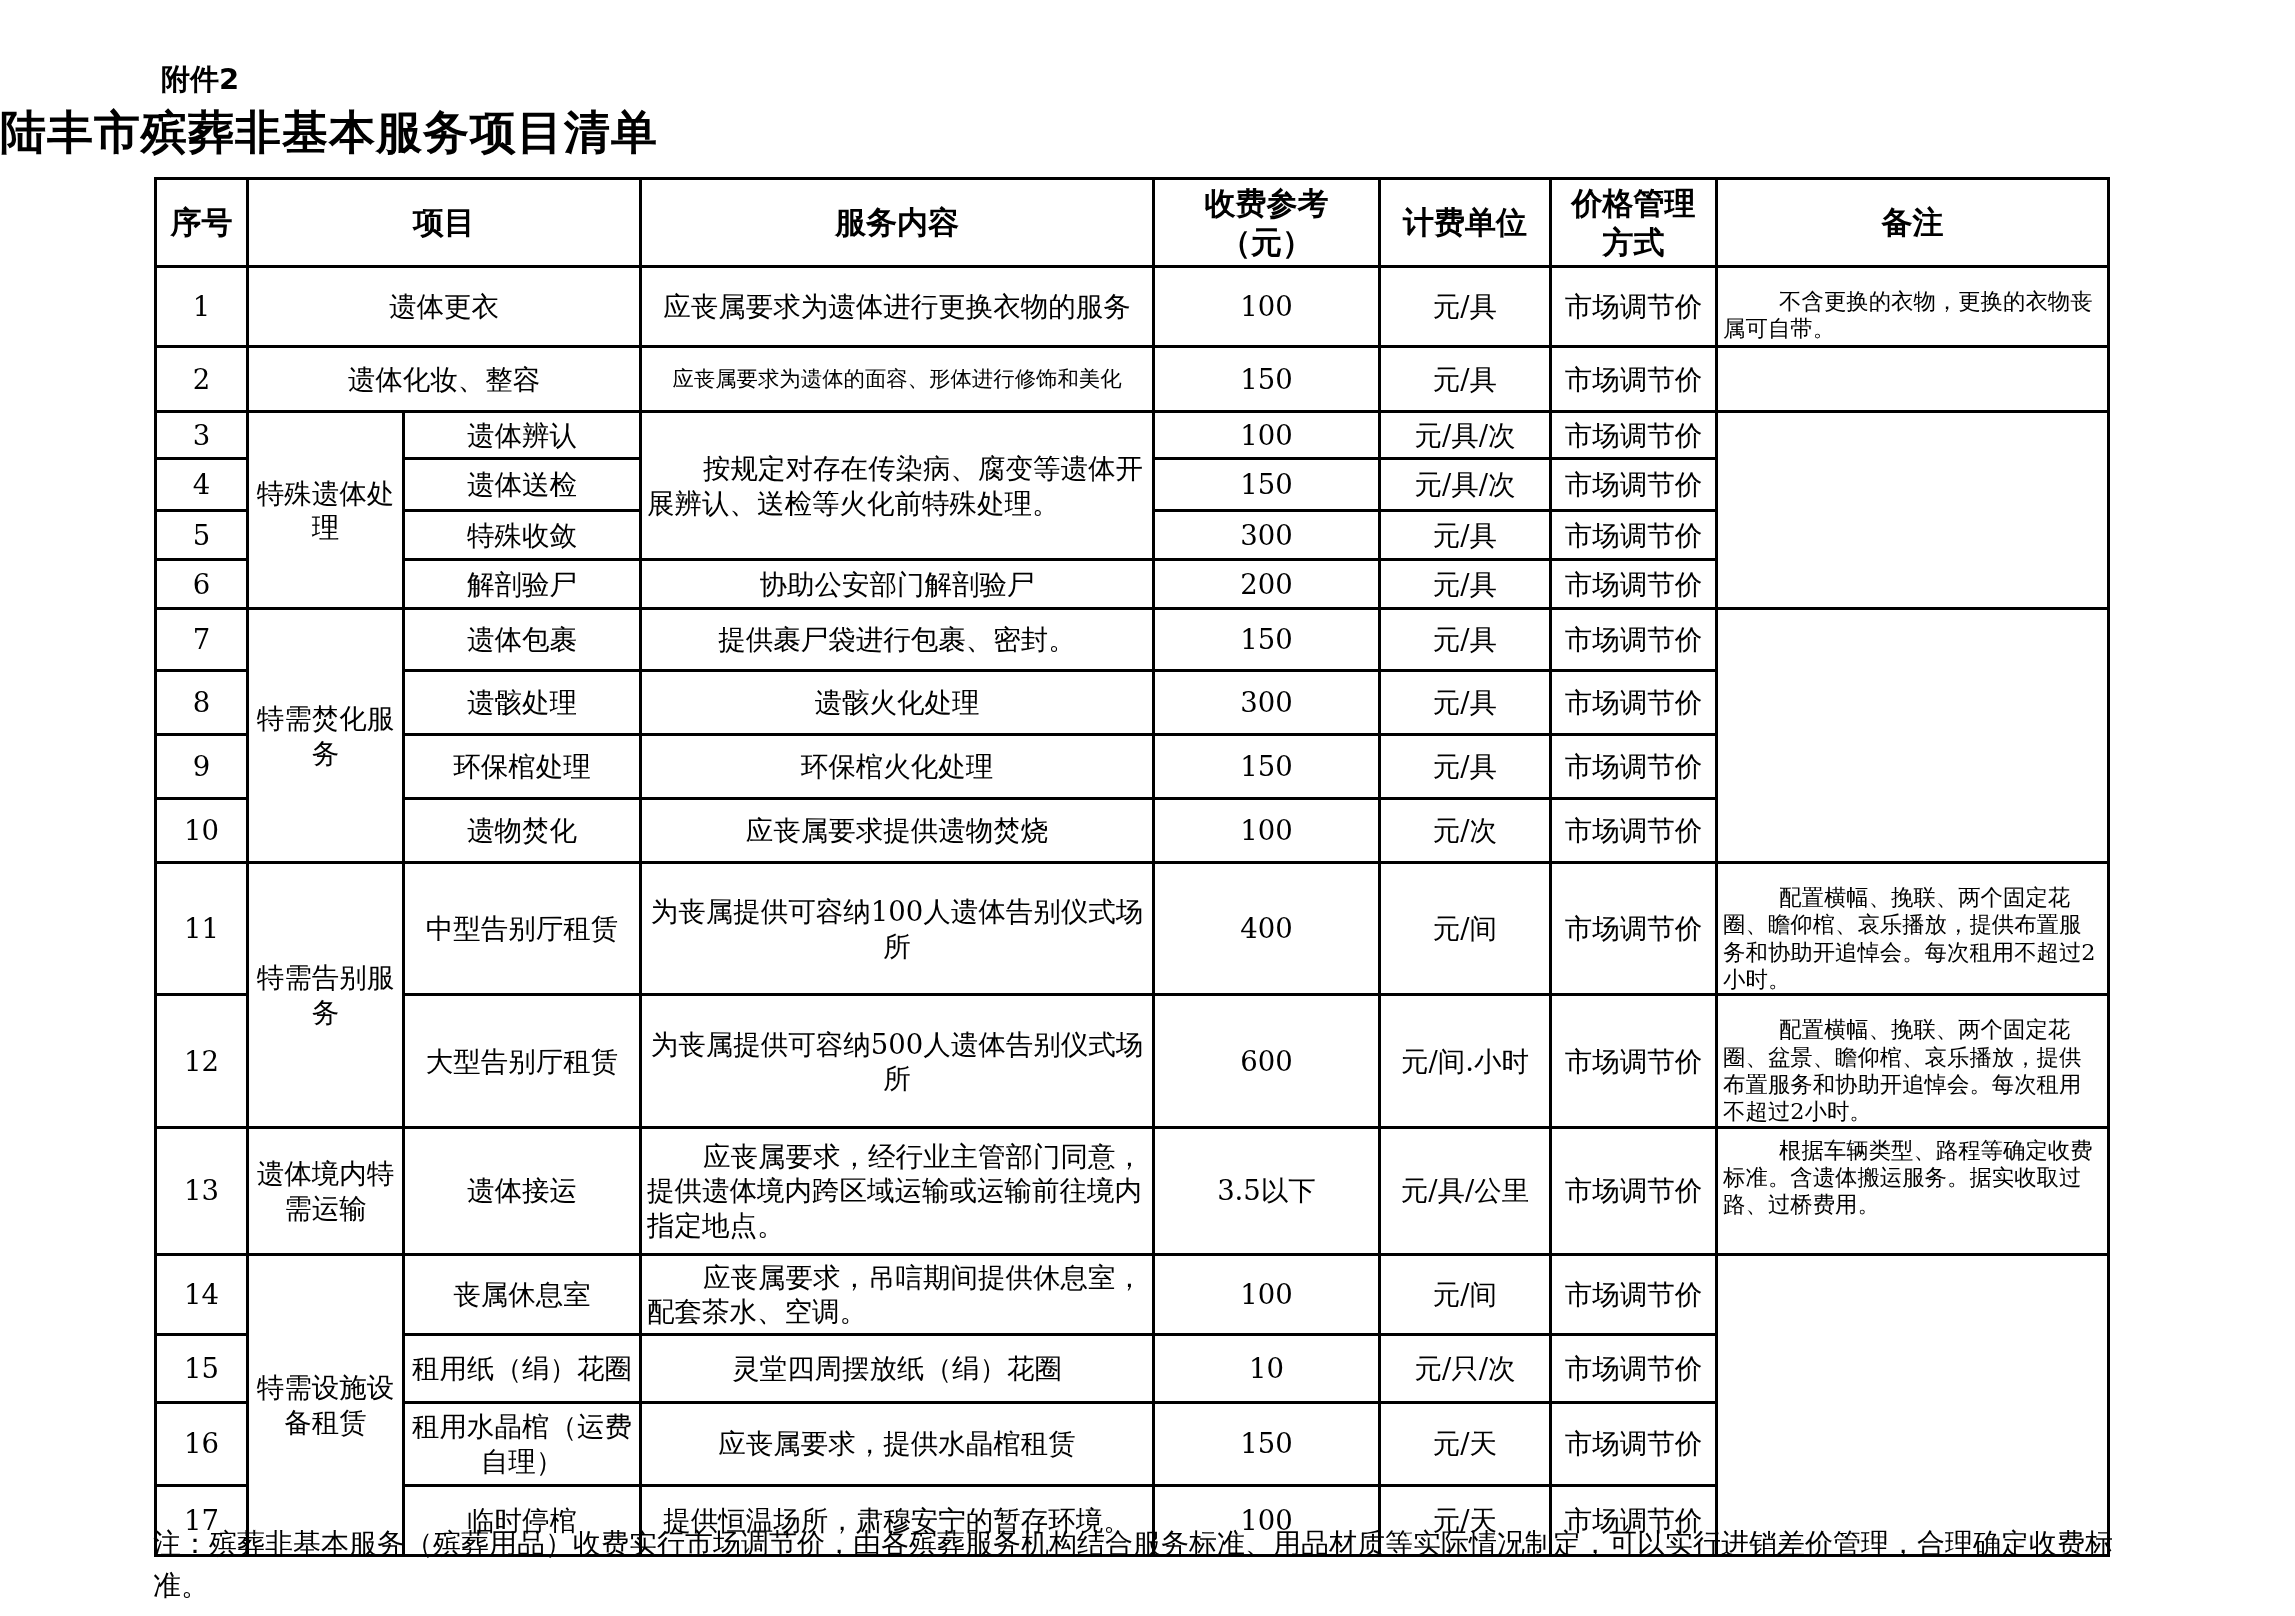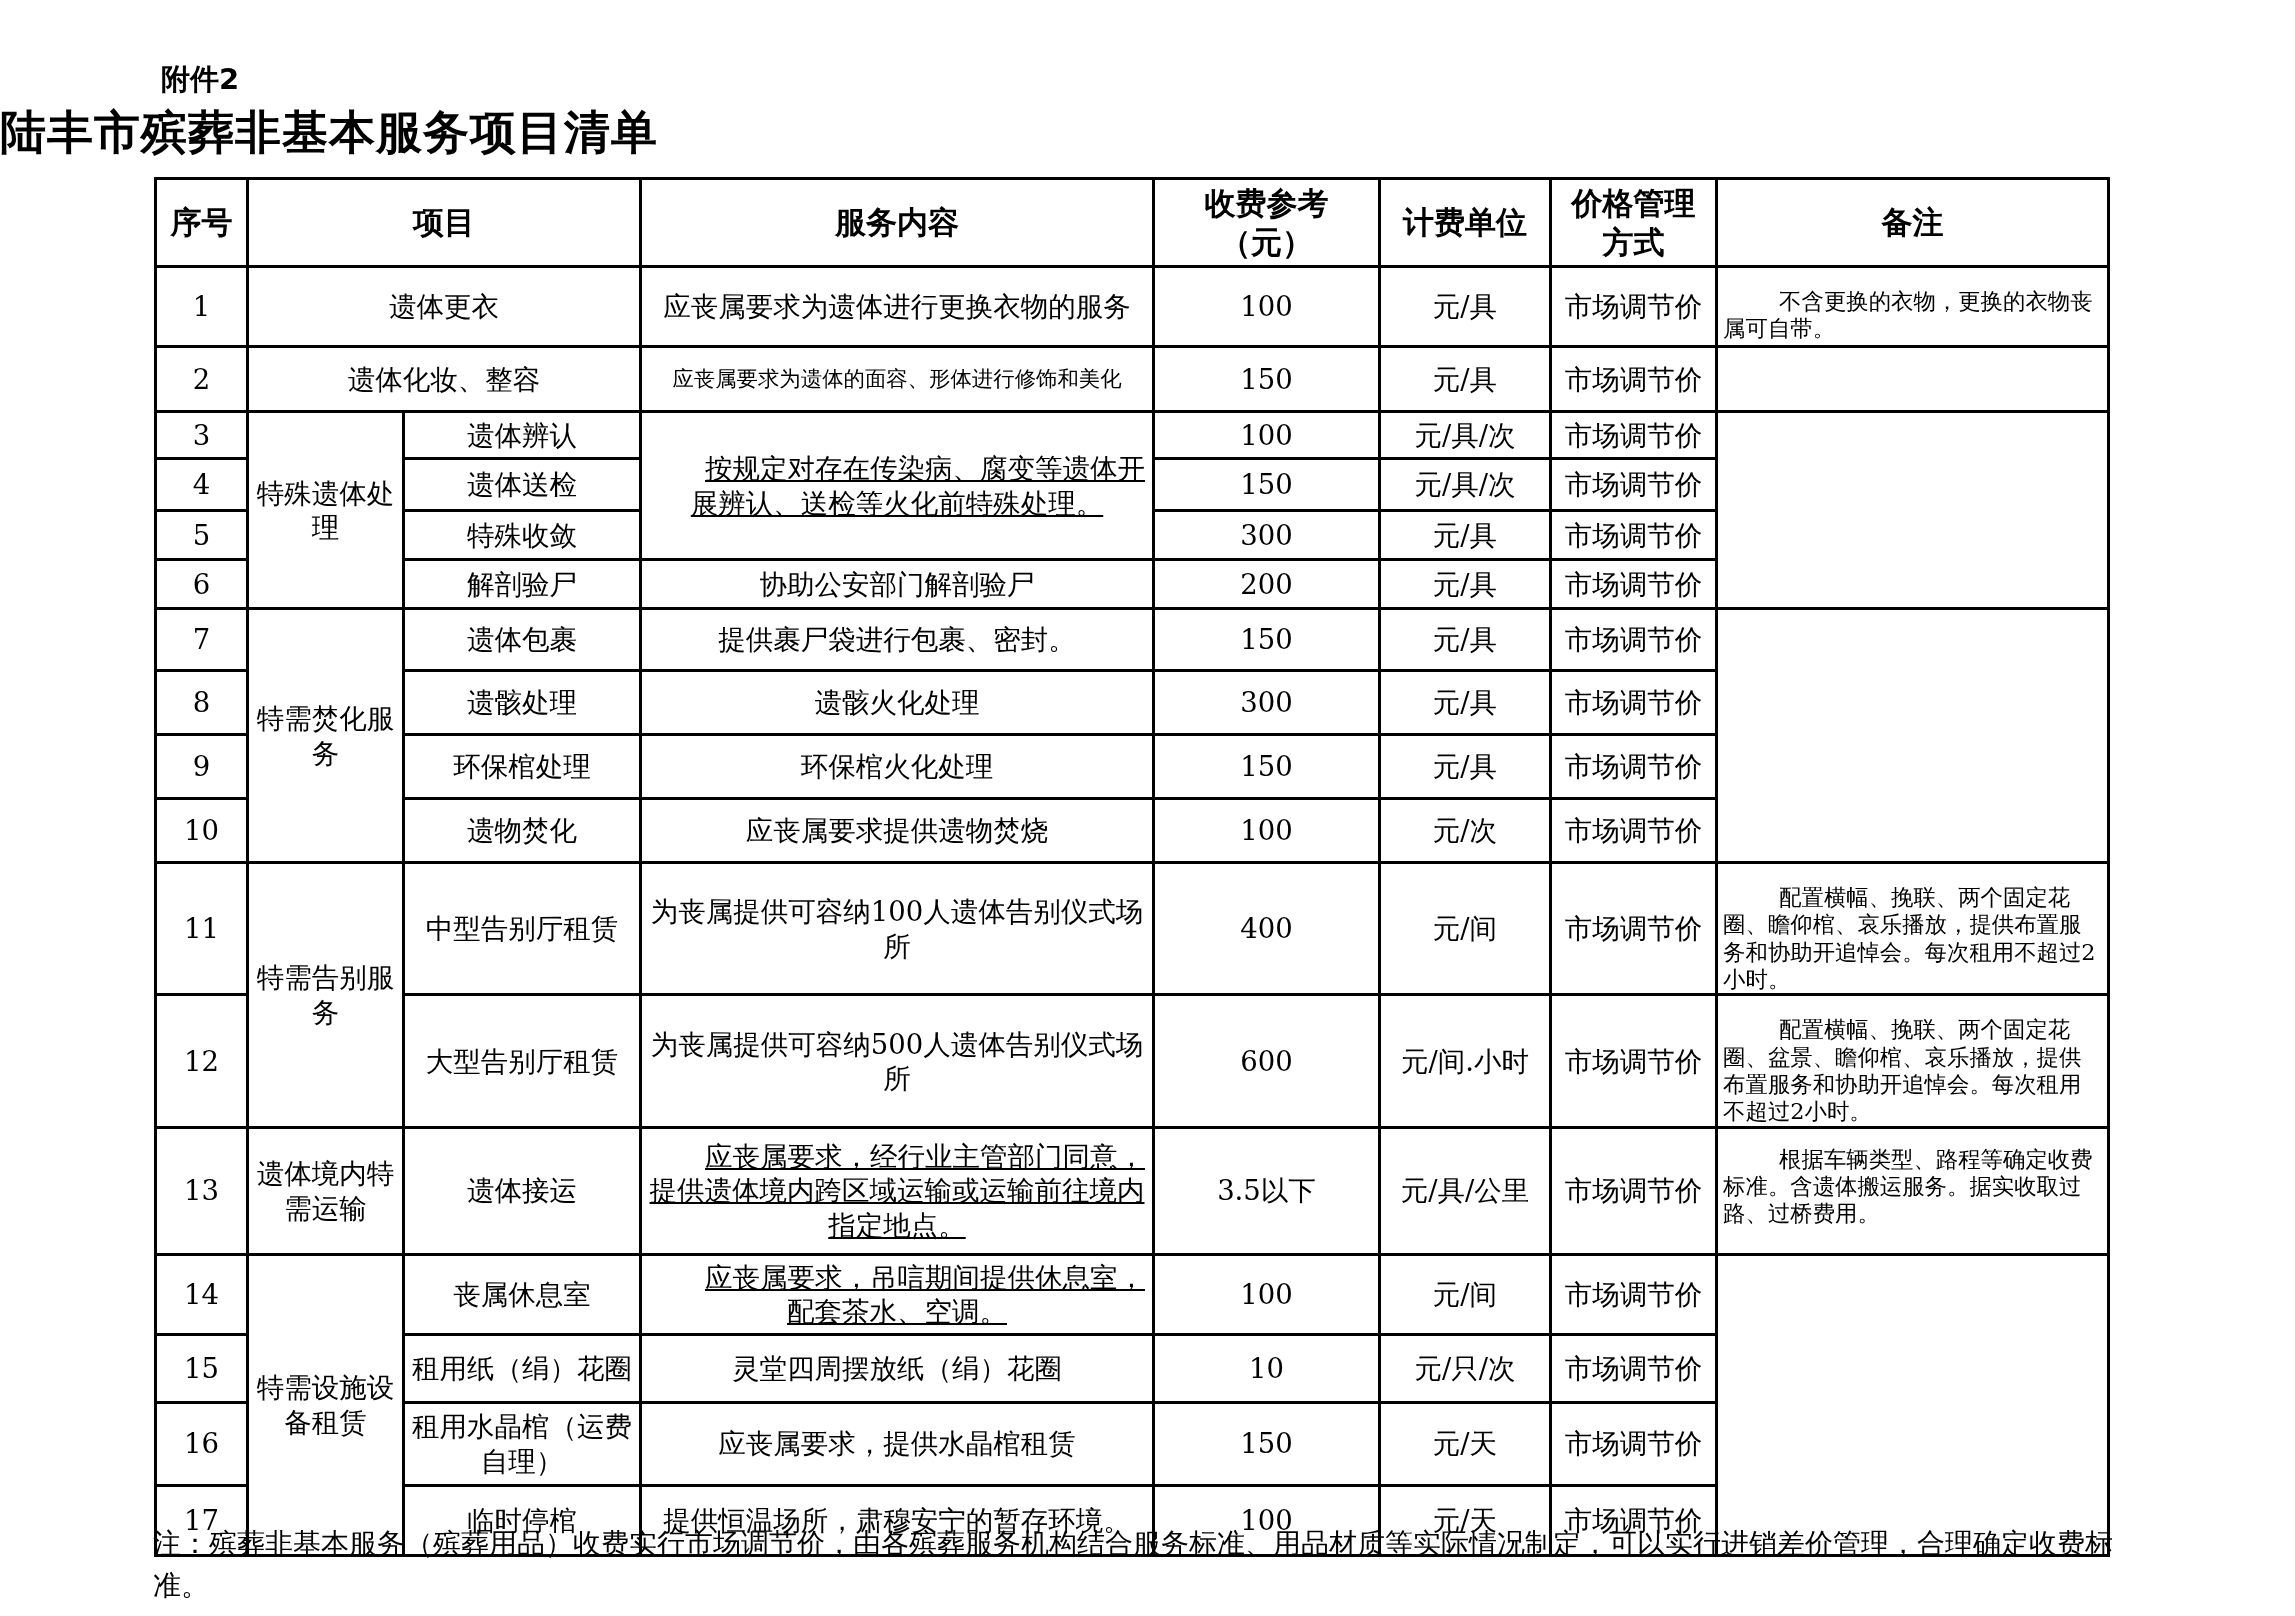--- a/index.html
+++ b/index.html
@@ -6,21 +6,21 @@
   body{width:2295px;height:1616px;position:relative;overflow:hidden;
        font-family:"DejaVu Serif","Liberation Serif",serif;color:#000;}
   .attach{position:absolute;left:161px;top:60px;font-family:"DejaVu Sans","Liberation Sans",sans-serif;
           font-weight:bold;font-size:29px;}
   .title{position:absolute;left:0;width:2295px;top:102px;text-align:left;
          font-family:"DejaVu Sans","Liberation Sans",sans-serif;font-weight:bold;font-size:46px;letter-spacing:1px;}
   table{position:absolute;left:154px;top:165px;border-collapse:collapse;table-layout:fixed;margin-top:12px;}
   td,th{border:3.1px solid #000;padding:0 5.1px;text-align:center;vertical-align:middle;
         font-size:27.5px;line-height:1.25;font-weight:normal;}
   th{font-family:"DejaVu Sans","Liberation Sans",sans-serif;font-weight:bold;font-size:31px;}
-  td.desc-l{text-align:center;text-decoration:underline;}
+  td.desc-l{text-align:left;}
   td.note{text-align:left;font-size:22.4px;line-height:1.22;vertical-align:top;padding-top:20px;}
   td.small{font-size:21.4px;line-height:1.2;}
   .footnote{position:absolute;left:153px;top:1523px;width:1961px;font-size:28px;line-height:1.5;
             font-family:"DejaVu Serif","Liberation Serif",serif;}
   .indent{display:inline-block;width:56px;}
 </style>
 </head>
 <body>
 
 <div class="attach">附件2</div>
@@ -157,21 +157,21 @@
   </tr>
 
   <tr style="height:127px">
     <td>13</td>
     <td>遗体境内特需运输</td>
     <td>遗体接运</td>
     <td class="desc-l"><span class="indent"></span><span>应丧属要求，经行业主管部门同意，提供遗体境内跨区域运输或运输前往境内指定地点。</span></td>
     <td>3.5以下</td>
     <td>元/具/公里</td>
     <td>市场调节价</td>
-    <td class="note" style="padding-top:17px"><span class="indent"></span><span>根据车辆类型、路程等确定收费标准。含遗体搬运服务。据实收取过路、过桥费用。</span></td>
+    <td class="note" style="padding-top:8px"><span class="indent"></span><span>根据车辆类型、路程等确定收费标准。含遗体搬运服务。据实收取过路、过桥费用。</span></td>
   </tr>
 
   <tr style="height:80px">
     <td>14</td>
     <td rowspan="4">特需设施设备租赁</td>
     <td>丧属休息室</td>
     <td class="desc-l"><span class="indent"></span><span>应丧属要求，吊唁期间提供休息室，配套茶水、空调。</span></td>
     <td>100</td>
     <td>元/间</td>
     <td>市场调节价</td>

